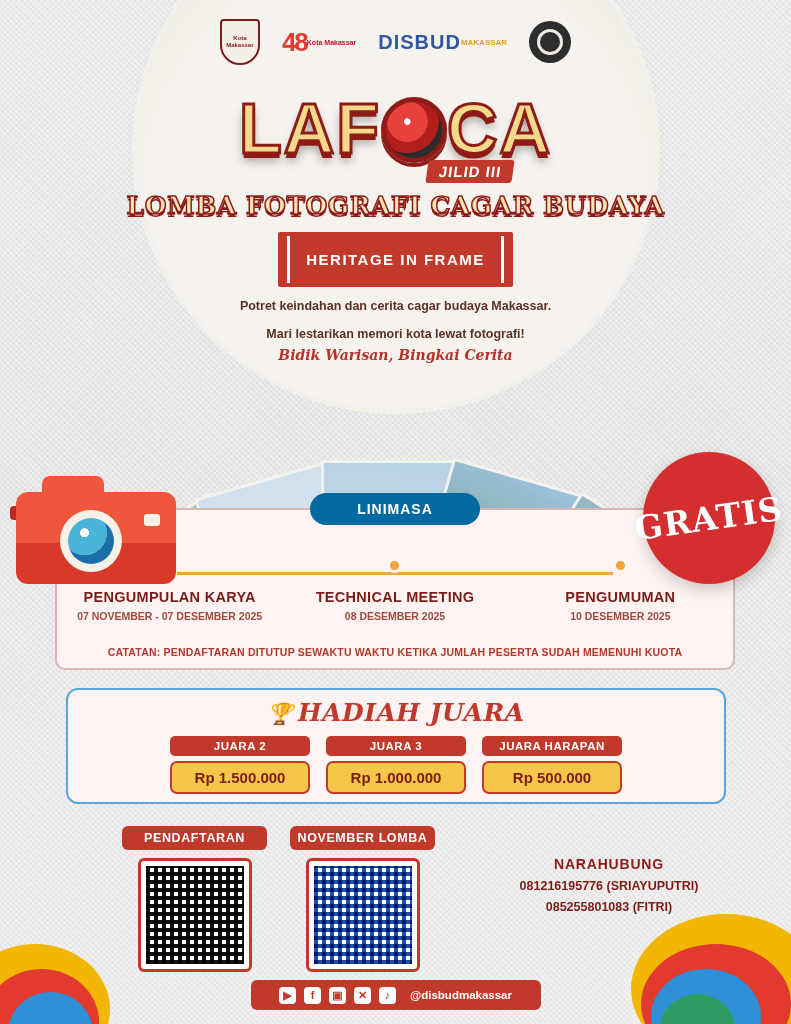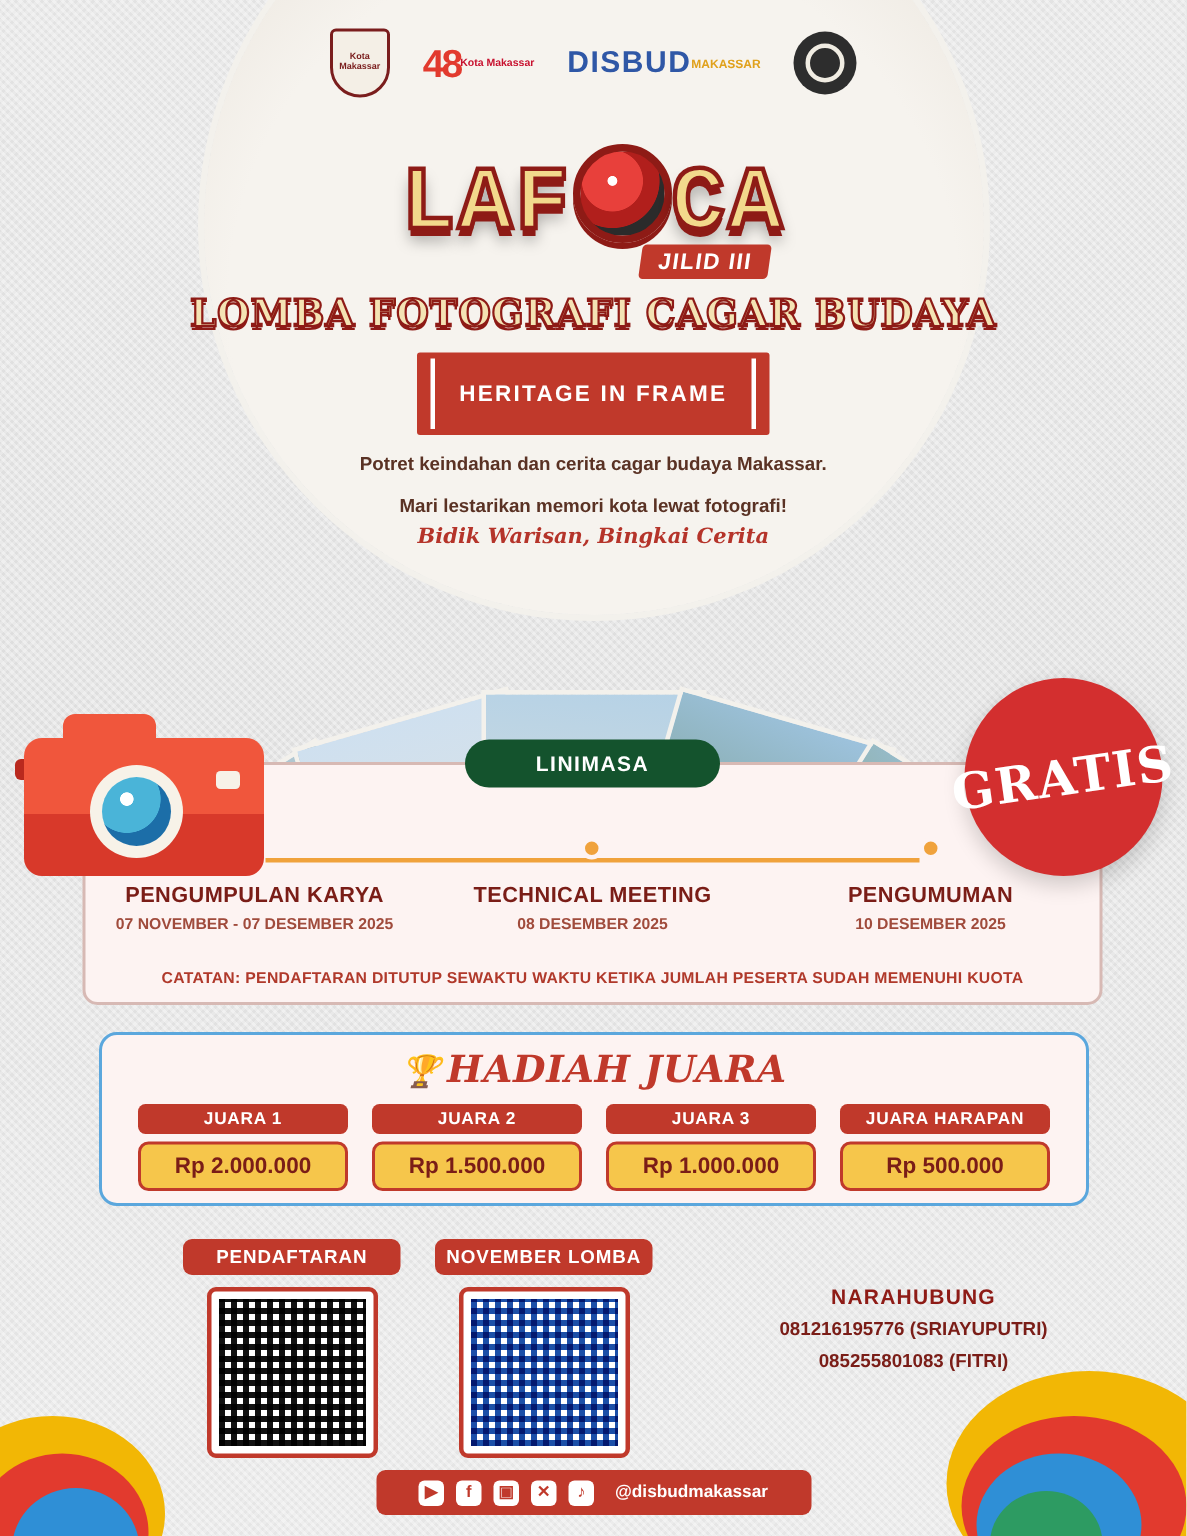--- a/index.html
+++ b/index.html
@@ -82,22 +82,22 @@
     border: 3px solid #f0ece2;
     display:block;
   }
 
   
   .title-wrap {
     position: absolute; top: 96px; left: 0; width: 791px;
     text-align: center; z-index: 40;
   }
   .lafoca {
-    font-family: Liberation Mono, monospace;
-    font-size: 60px; font-weight: 900; letter-spacing: 2px;
+    font-family: Liberation Sans, sans-serif;
+    font-size: 70px; font-weight: 900; letter-spacing: 2px;
     line-height: 0.95;
     color: #f2d98c;
     -webkit-text-stroke: 3px #8e1b16;
     text-shadow: 0 5px 0 #8e1b16, 0 8px 10px rgba(0,0,0,.35);
     display: inline-block;
     position: relative;
   }
   .lafoca .lens {
     display:inline-block; width: 66px; height: 66px; border-radius: 50%;
     background: radial-gradient(circle at 38% 35%, #ffffff 0 6%, #e8403b 7% 40%, #b11f1c 41% 62%, #2b2b2b 63% 100%);
@@ -192,21 +192,21 @@
   }
 
   
   .timeline {
     position: absolute; left: 55px; top: 508px; width: 680px; height: 162px;
     background: #fdf3f2; border: 2px solid #d7b9b4; border-radius: 10px;
     z-index: 20;
   }
   .tl-chip {
     position: absolute; left: 50%; margin-left: -85px; top: -17px;
-    width: 170px; height: 32px; background: #14532d; color:#fff;
+    width: 170px; height: 32px; background: #0369a1; color:#fff;
     border-radius: 16px; display:flex; align-items:center; justify-content:center;
     font-size: 14px; font-weight: 800; letter-spacing: 1px;
   }
   .tl-line {
     position: absolute; left: 120px; right: 120px; top: 62px; height: 3px; background: #f0a23c;
   }
   .tl-items { position:absolute; left:0; right:0; top: 48px; display:flex; }
   .tl-item { flex:1; text-align:center; }
   .tl-dot {
     width: 15px; height: 15px; border-radius: 50%; background:#f0a23c;
@@ -388,24 +388,20 @@
     </div>
     <div class="tl-note">CATATAN: PENDAFTARAN DITUTUP SEWAKTU WAKTU KETIKA JUMLAH PESERTA SUDAH MEMENUHI KUOTA</div>
   </div>
 
   <div class="hadiah">
     <div class="hadiah-title">
       <span class="trophy">🏆</span><span>HADIAH JUARA</span>
     </div>
     <div class="prizes">
       <div class="prize">
-        <div class="prize-label">JUARA 1</div>
-        <div class="prize-amount">Rp 2.000.000</div>
-      </div>
-      <div class="prize">
         <div class="prize-label">JUARA 2</div>
         <div class="prize-amount">Rp 1.500.000</div>
       </div>
       <div class="prize">
         <div class="prize-label">JUARA 3</div>
         <div class="prize-amount">Rp 1.000.000</div>
       </div>
       <div class="prize">
         <div class="prize-label">JUARA HARAPAN</div>
         <div class="prize-amount">Rp 500.000</div>

